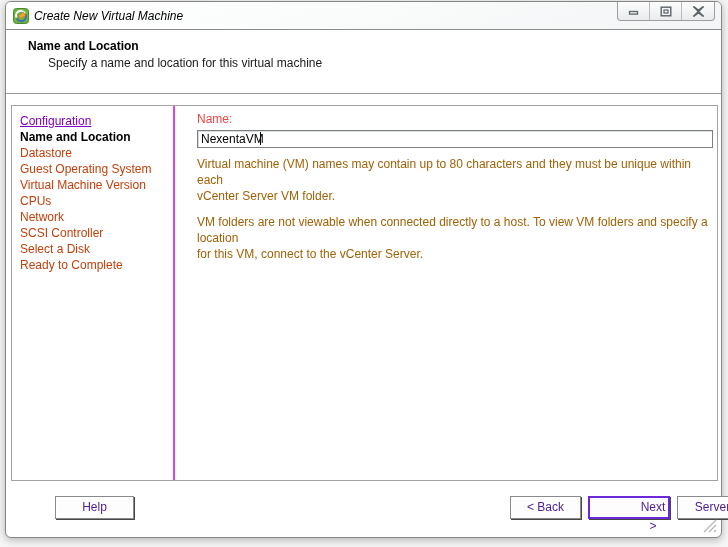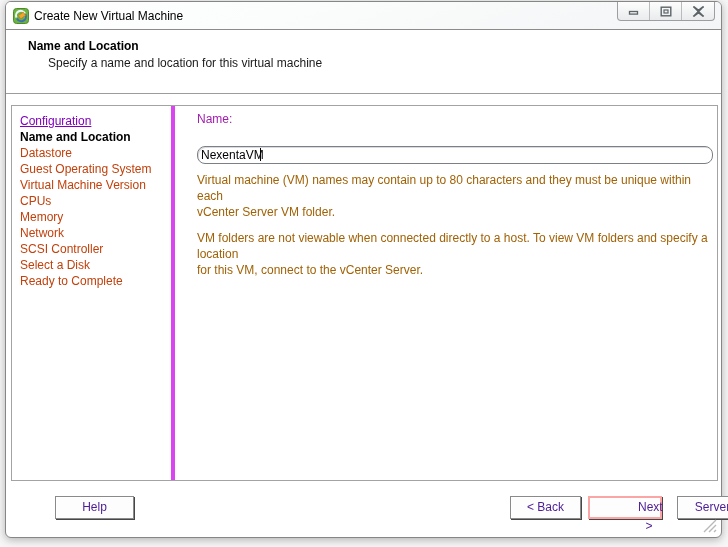--- a/index.html
+++ b/index.html
@@ -13,64 +13,64 @@
     background:#ffffff; border:1px solid #868686; border-radius:6px;
     box-shadow:0 2px 8px rgba(0,0,0,.28);
   }
   
   .titlebar {
     position:absolute; left:0; top:0; right:0; height:28px;
     background:linear-gradient(160deg,#ffffff 0%,#fbfcfc 40%,#f3f5f6 100%);
     border-bottom:1px solid #8b8b8b; border-radius:5px 5px 0 0;
   }
   .app-icon { position:absolute; left:7px; top:6px; width:16px; height:16px; }
-  .title-text { position:absolute; left:28px; top:7px; font-size:12px; color:#000; white-space:nowrap; }
+  .title-text { position:absolute; left:28px; top:7px; font-size:12px; color:#000; white-space:nowrap;font-style:italic; }
   .winbtns {
     position:absolute; top:0; right:6px; height:19px; display:flex;
     background:linear-gradient(#fdfdfd,#e9ebec);
     border:1px solid #9b9fa4; border-top:none; border-radius:0 0 4px 4px;
     overflow:hidden;
   }
   .winbtn { width:32px; height:100%; display:flex; align-items:center; justify-content:center; border-right:1px solid #b8bcbf; background:transparent; }
   .winbtn:last-child { border-right:none; }
   .winbtn svg { display:block; }
   
   .header { position:absolute; left:0; top:29px; right:0; height:63px; background:#fff; border-bottom:1px solid #9c9c9c; }
   .header-title { position:absolute; left:22px; top:8px; font-weight:bold; color:#000; }
   .header-sub { position:absolute; left:42px; top:25px; color:#1a1a1a; }
   
   .panel {
     position:absolute; left:5px; top:103px; width:707px; height:376px;
     background:#fff; border:1px solid #a3a3a3;
   }
-  .sidebar { position:absolute; left:0; top:0; bottom:0; width:163px; border-right:4px solid #d946ef; padding:7px 6px 0 8px; background:#fff; }
+  .sidebar { position:absolute; left:0; top:0; bottom:0; width:163px; border-right:2px solid #d946ef; padding:7px 6px 0 8px; background:#fff; }
   .step { height:16px; line-height:16px; white-space:nowrap; color:#c2410c; }
   .step.link { color:#8000C0; text-decoration:underline; cursor:pointer; }
   .step.current { color:#000; font-weight:bold; }
   .content { position:absolute; left:164px; top:0; right:0; bottom:0; padding:6px 6px 0 21px; }
-  .field-label { margin-bottom:20px; color:#a21caf; }
+  .field-label { margin-bottom:4px; color:#ef4444; }
   .input-wrap { position:relative; width:516px; height:18px; margin-bottom:8px; }
   .text-input {
     width:100%; height:100%; border:1px solid #7b7f86; background:#fff;
     font-family:"Liberation Sans","DejaVu Sans",sans-serif; font-size:12px;
-    padding:1px 3px; color:#000; outline:none; border-radius:8px;
+    padding:1px 3px; color:#000; outline:none; border-radius:0;
     box-shadow:inset 1px 1px 0 #d9dbde;
   }
   .caret { position:absolute; left:63px; top:2px; width:1px; height:13px; background:#000; }
   .para { white-space:pre-line; line-height:16px; margin-bottom:10px; color:#a16207; }
   
   .btn {
     position:absolute; height:23px; background:#fdfdfd;
     border:1px solid #8a8a8a; box-shadow:1px 1px 0 #474747, inset 1px 1px 0 #ffffff;
     font-family:"Liberation Sans","DejaVu Sans",sans-serif; font-size:12px; color:#4c1d95;
     text-align:center; line-height:21px; cursor:pointer;margin-left:36px;
   }
   .btn-help   { left:13px;  top:494px; width:79px; }
   .btn-back   { left:468px; top:494px; width:71px; }
-  .btn-next   { left:546px; top:494px; width:74px; border:2px solid #fca5a5; line-height:19px;padding-left:48px; }
+  .btn-next   { left:546px; top:494px; width:82px; border:2px solid #6d28d9; line-height:19px;padding-left:48px; }
   .btn-cancel { left:635px; top:494px; width:71px; }
   
   .grip { position:absolute; right:4px; bottom:4px; width:15px; height:15px; cursor:nwse-resize; }
 </style>
 </head>
 <body>
 
 <div class="dialog">
 
   <div class="titlebar">
@@ -110,21 +110,20 @@
 
   <div class="panel">
 
     <div class="sidebar">
       <div class="step link">Configuration</div>
       <div class="step current">Name and Location</div>
       <div class="step">Datastore</div>
       <div class="step">Guest Operating System</div>
       <div class="step">Virtual Machine Version</div>
       <div class="step">CPUs</div>
-      <div class="step">Memory</div>
       <div class="step">Network</div>
       <div class="step">SCSI Controller</div>
       <div class="step">Select a Disk</div>
       <div class="step">Ready to Complete</div>
     </div>
 
     <div class="content">
       <div class="field-label">Name:</div>
       <div class="input-wrap">
         <input class="text-input" type="text" value="NexentaVM" style="">

